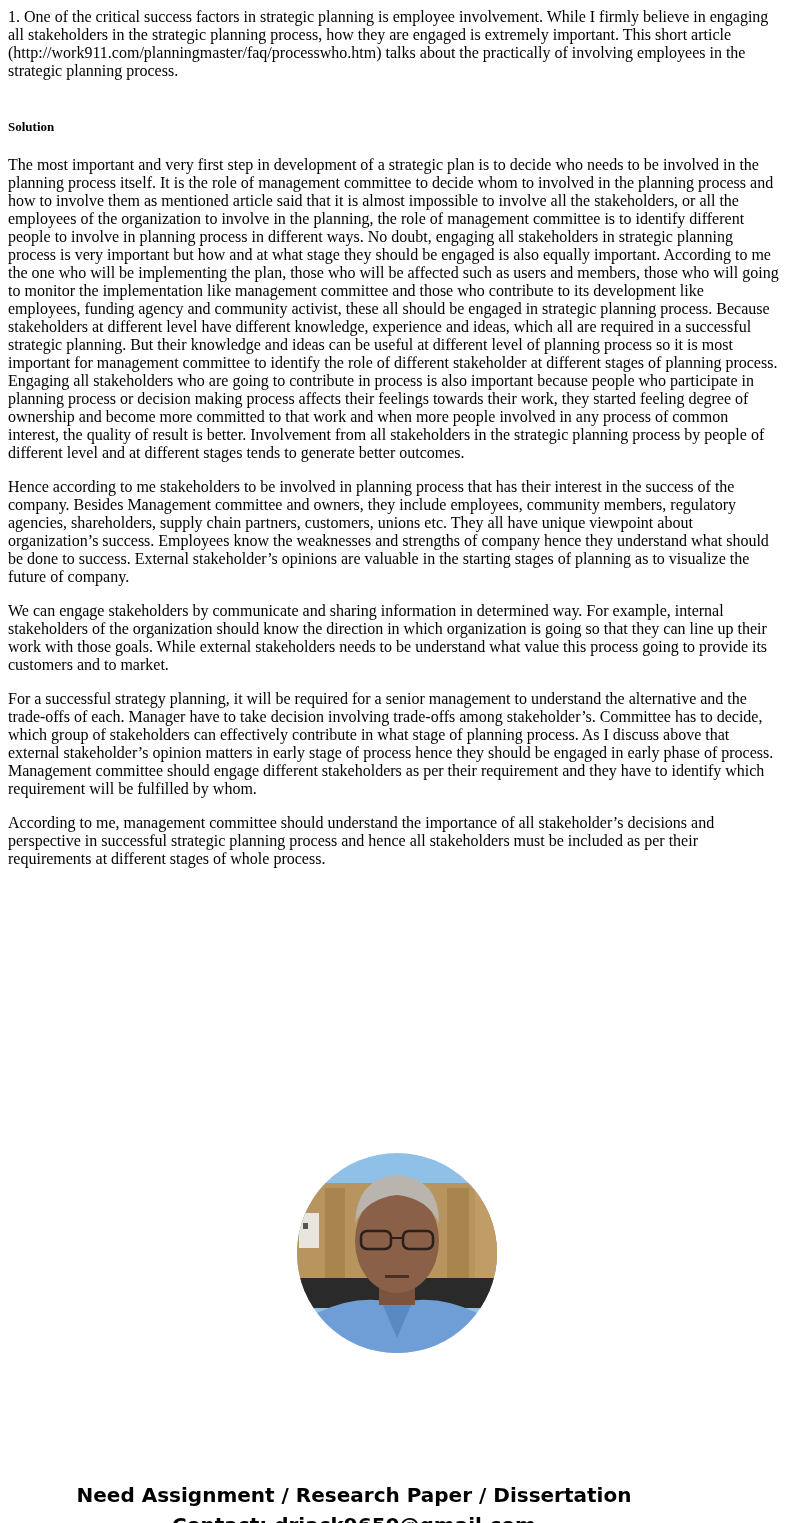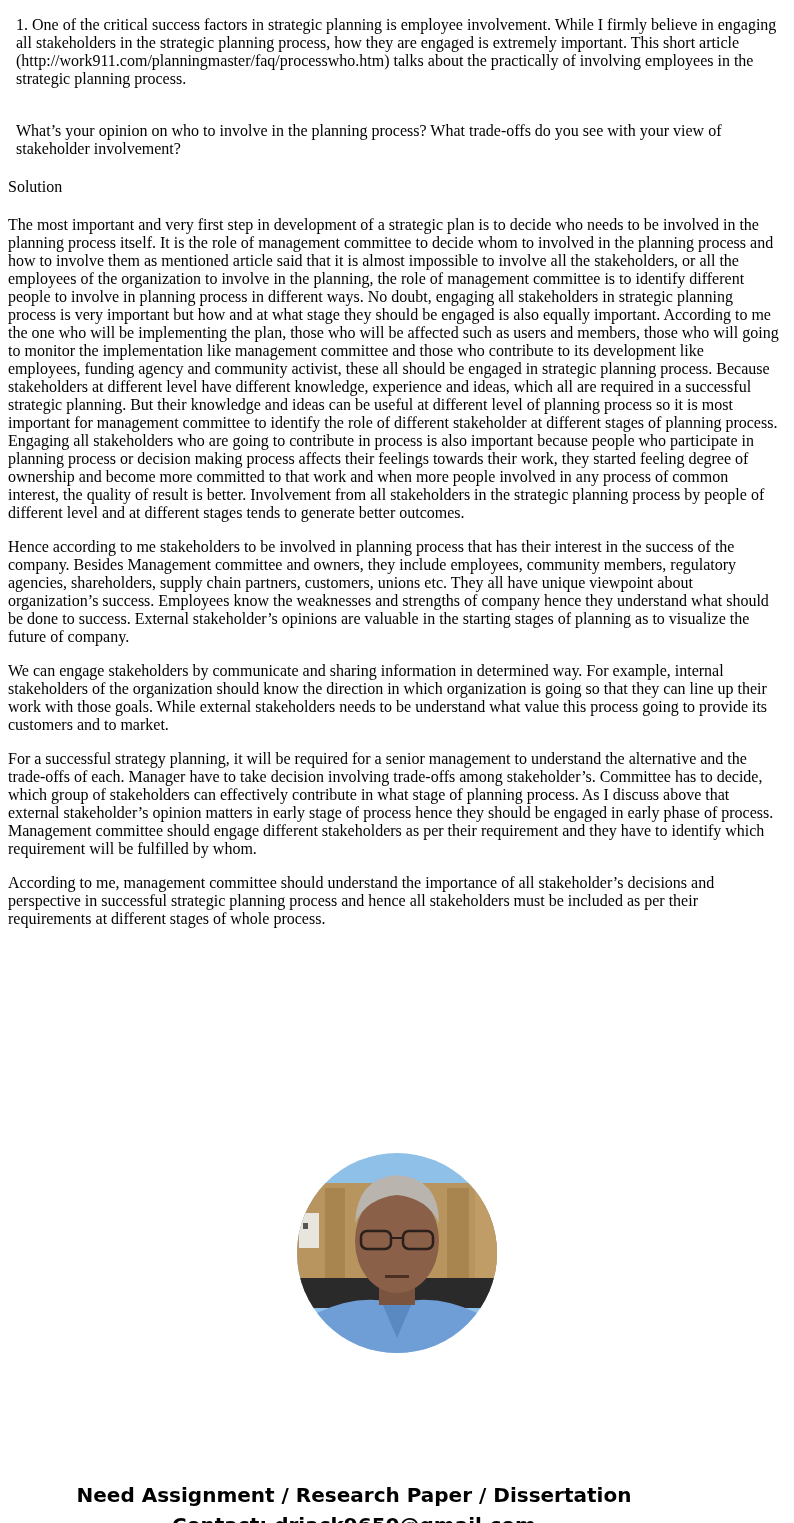--- a/index.html
+++ b/index.html
@@ -17,28 +17,28 @@
       line-height: 18px;
       color: #000000;
     }
     .content {
       position: absolute;
       left: 8px;
       top: 8px;
       width: 780px;
     }
     .question p {
-      margin: 8px;
+      margin: 0;
     }
     .question .gap {
       height: 18px;
     }
     h3.solution-heading {
-      font-size: 16px;
-      font-weight: normal;
+      font-size: 13px;
+      font-weight: bold;
       margin: 18px 0 18px 0;
       line-height: 22px;
     }
     .answer p {
       margin: 0 8px 16px 0;
     }
     .avatar-wrap {
       position: absolute;
       left: 297px;
       top: 1153px;
@@ -66,21 +66,20 @@
       margin: 0;
     }
   </style>
 </head>
 <body>
 
 <div class="content">
   <div class="question">
     <p>1. One of the critical success factors in strategic planning is employee involvement. While I firmly believe in engaging all stakeholders in the strategic planning process, how they are engaged is extremely important. This short article (http://work911.com/planningmaster/faq/processwho.htm) talks about the practically of involving employees in the strategic planning process.</p>
     <div class="gap"></div>
-    <p>What’s your opinion on who to involve in the planning process? What trade-offs do you see with your view of stakeholder involvement?</p>
   </div>
 
   <h3 class="solution-heading">Solution</h3>
 
   <div class="answer">
     <p>The most important and very first step in development of a strategic plan is to decide who needs to be involved in the planning process itself. It is the role of management committee to decide whom to involved in the planning process and how to involve them as mentioned article said that it is almost impossible to involve all the stakeholders, or all the employees of the organization to involve in the planning, the role of management committee is to identify different people to involve in planning process in different ways. No doubt, engaging all stakeholders in strategic planning process is very important but how and at what stage they should be engaged is also equally important. According to me the one who will be implementing the plan, those who will be affected such as users and members, those who will going to monitor the implementation like management committee and those who contribute to its development like employees, funding agency and community activist, these all should be engaged in strategic planning process. Because stakeholders at different level have different knowledge, experience and ideas, which all are required in a successful strategic planning. But their knowledge and ideas can be useful at different level of planning process so it is most important for management committee to identify the role of different stakeholder at different stages of planning process. Engaging all stakeholders who are going to contribute in process is also important because people who participate in planning process or decision making process affects their feelings towards their work, they started feeling degree of ownership and become more committed to that work and when more people involved in any process of common interest, the quality of result is better. Involvement from all stakeholders in the strategic planning process by people of different level and at different stages tends to generate better outcomes.</p>
     <p>Hence according to me stakeholders to be involved in planning process that has their interest in the success of the company. Besides Management committee and owners, they include employees, community members, regulatory agencies, shareholders, supply chain partners, customers, unions etc. They all have unique viewpoint about organization’s success. Employees know the weaknesses and strengths of company hence they understand what should be done to success. External stakeholder’s opinions are valuable in the starting stages of planning as to visualize the future of company.</p>
     <p>We can engage stakeholders by communicate and sharing information in determined way. For example, internal stakeholders of the organization should know the direction in which organization is going so that they can line up their work with those goals. While external stakeholders needs to be understand what value this process going to provide its customers and to market.</p>
     <p>For a successful strategy planning, it will be required for a senior management to understand the alternative and the trade-offs of each. Manager have to take decision involving trade-offs among stakeholder’s. Committee has to decide, which group of stakeholders can effectively contribute in what stage of planning process. As I discuss above that external stakeholder’s opinion matters in early stage of process hence they should be engaged in early phase of process. Management committee should engage different stakeholders as per their requirement and they have to identify which requirement will be fulfilled by whom.</p>
     <p>According to me, management committee should understand the importance of all stakeholder’s decisions and perspective in successful strategic planning process and hence all stakeholders must be included as per their requirements at different stages of whole process.</p>

